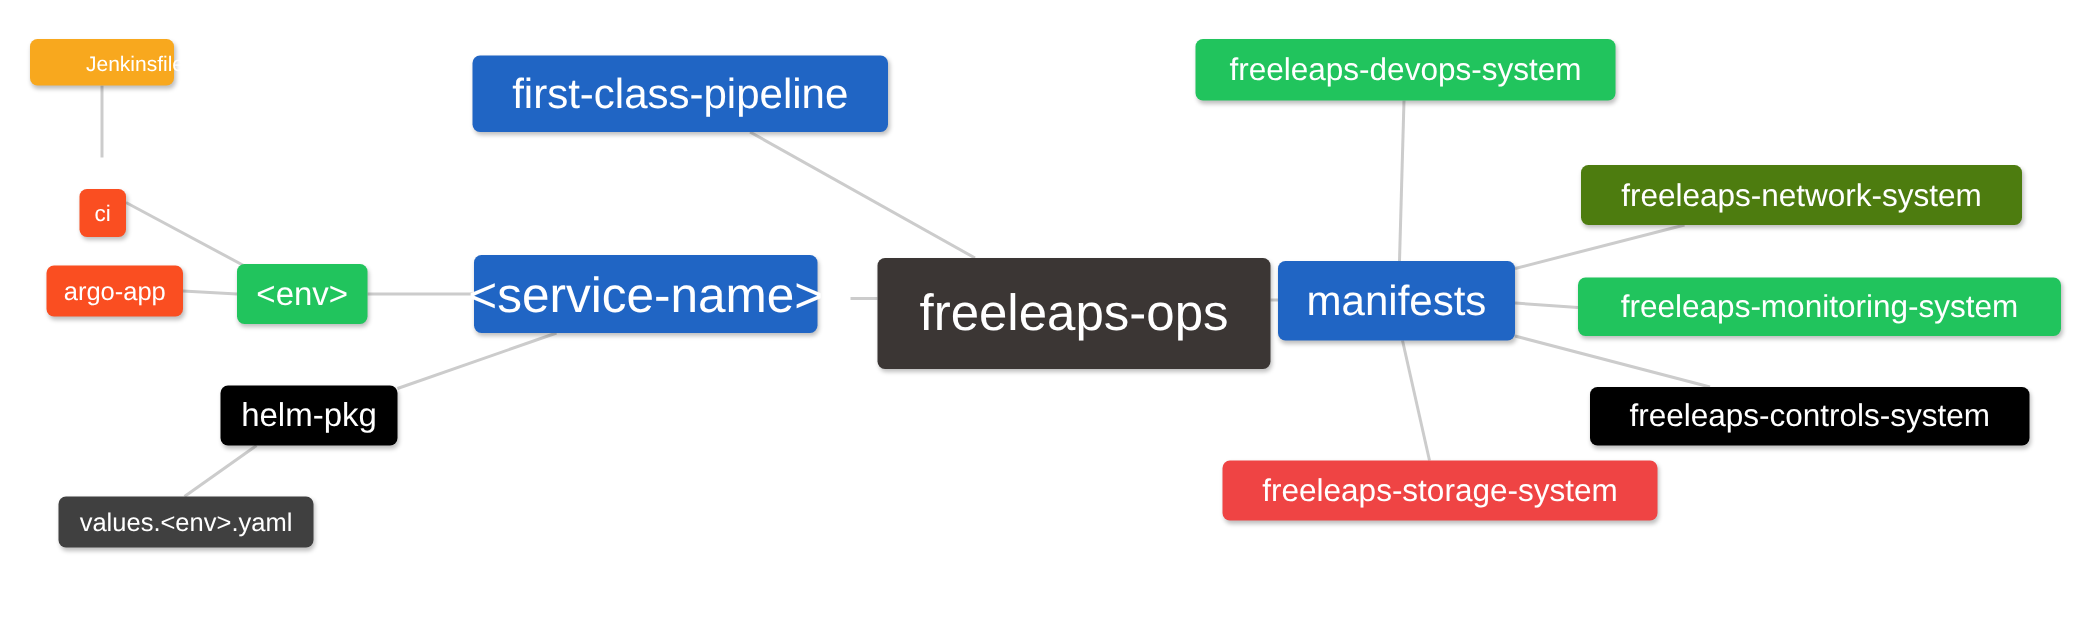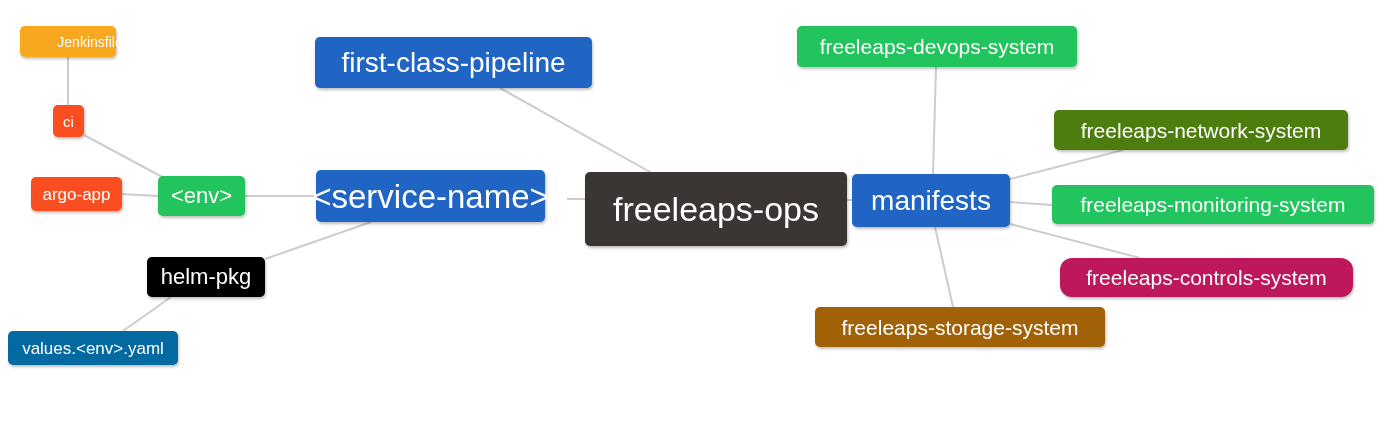--- a/index.html
+++ b/index.html
@@ -67,41 +67,41 @@
     <line x1="847" y1="200" x2="852" y2="200" style="stroke: rgb(204, 204, 204);"></line>
     <line x1="933" y1="174" x2="936" y2="67" style="stroke: rgb(204, 204, 204);"></line>
     <line x1="1010" y1="179" x2="1123" y2="150" style="stroke: rgb(204, 204, 204);"></line>
     <line x1="1010" y1="202" x2="1052" y2="205" style="stroke: rgb(204, 204, 204);"></line>
     <line x1="1010" y1="224" x2="1140" y2="258" style="stroke: rgb(204, 204, 204);"></line>
     <line x1="935" y1="227" x2="953" y2="307" style="stroke: rgb(204, 204, 204);"></line>
   </svg>
 
   <div class="node n-jenkinsfile" style="background: rgb(248, 168, 30);">Jenkinsfile</div>
 
-  <div class="node n-ci" style="background: rgb(250, 78, 33);">ci</div>
+  <div class="node n-ci" style="background: rgb(250, 78, 33); margin-top: 21px;">ci</div>
 
   <div class="node n-argo-app" style="background: rgb(250, 78, 33);">argo-app</div>
 
   <div class="node n-env" style="background: rgb(33, 196, 93);">&lt;env&gt;</div>
 
   <div class="node n-helm-pkg" style="background: #000000;">helm-pkg</div>
 
-  <div class="node n-values-yaml" style="background: #0369a1;">values.&lt;env&gt;.yaml</div>
+  <div class="node n-values-yaml" style="background: #404040; margin-left: 31px;">values.&lt;env&gt;.yaml</div>
 
   <div class="node n-first-class-pipeline" style="background: rgb(32, 101, 196);">first-class-pipeline</div>
 
   <div class="node n-service-name" style="background: rgb(32, 101, 196);">&lt;service-name&gt;</div>
 
   <div class="node n-freeleaps-ops" style="background: rgb(59, 54, 52);">freeleaps-ops</div>
 
   <div class="node n-manifests" style="background: rgb(32, 101, 196);">manifests</div>
 
   <div class="node n-devops-system" style="background: rgb(33, 196, 93);">freeleaps-devops-system</div>
 
   <div class="node n-network-system" style="background: #4d7c0f;">freeleaps-network-system</div>
 
   <div class="node n-monitoring-system" style="background: rgb(33, 196, 93);">freeleaps-monitoring-system</div>
 
-  <div class="node n-controls-system" style="background: #be185d; border-radius: 12px;">freeleaps-controls-system</div>
+  <div class="node n-controls-system" style="background: #000000;">freeleaps-controls-system</div>
 
-  <div class="node n-storage-system" style="background: #a16207;">freeleaps-storage-system</div>
+  <div class="node n-storage-system" style="background: #ef4444;">freeleaps-storage-system</div>
 
 </div>
 
 </body></html>

